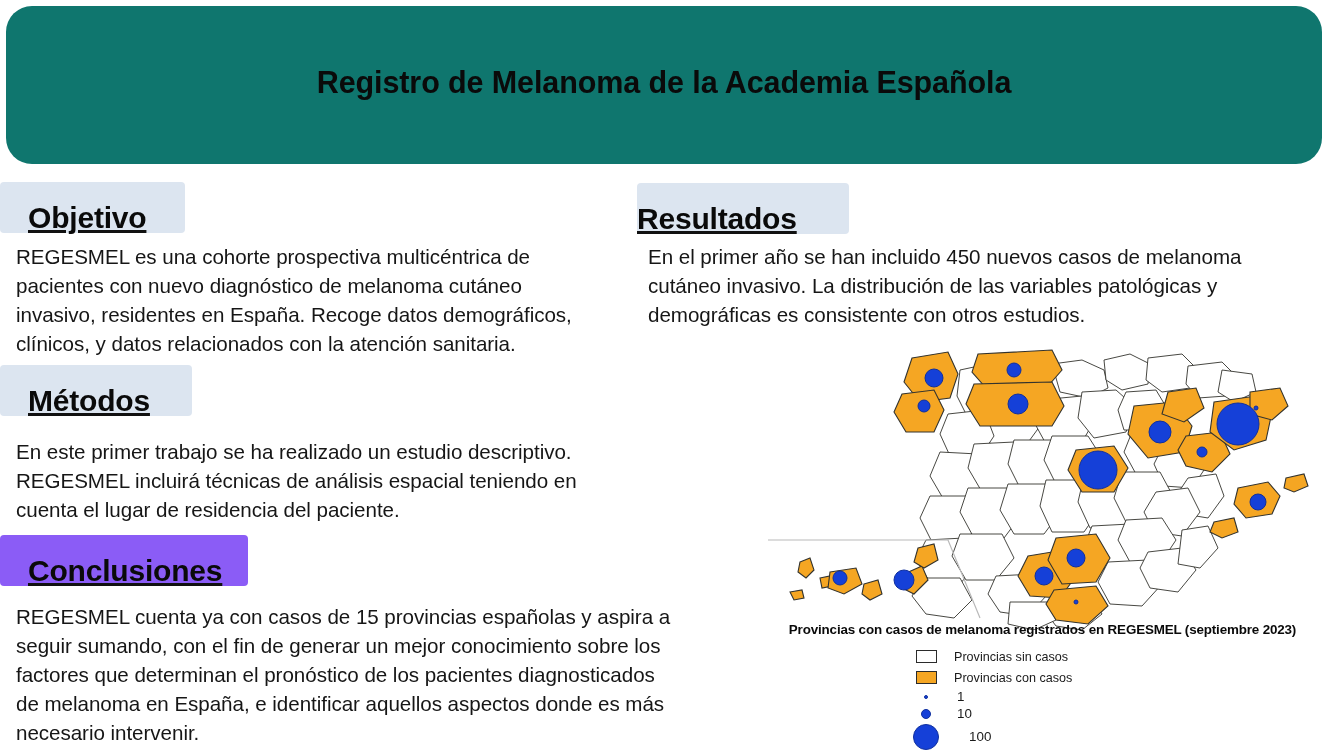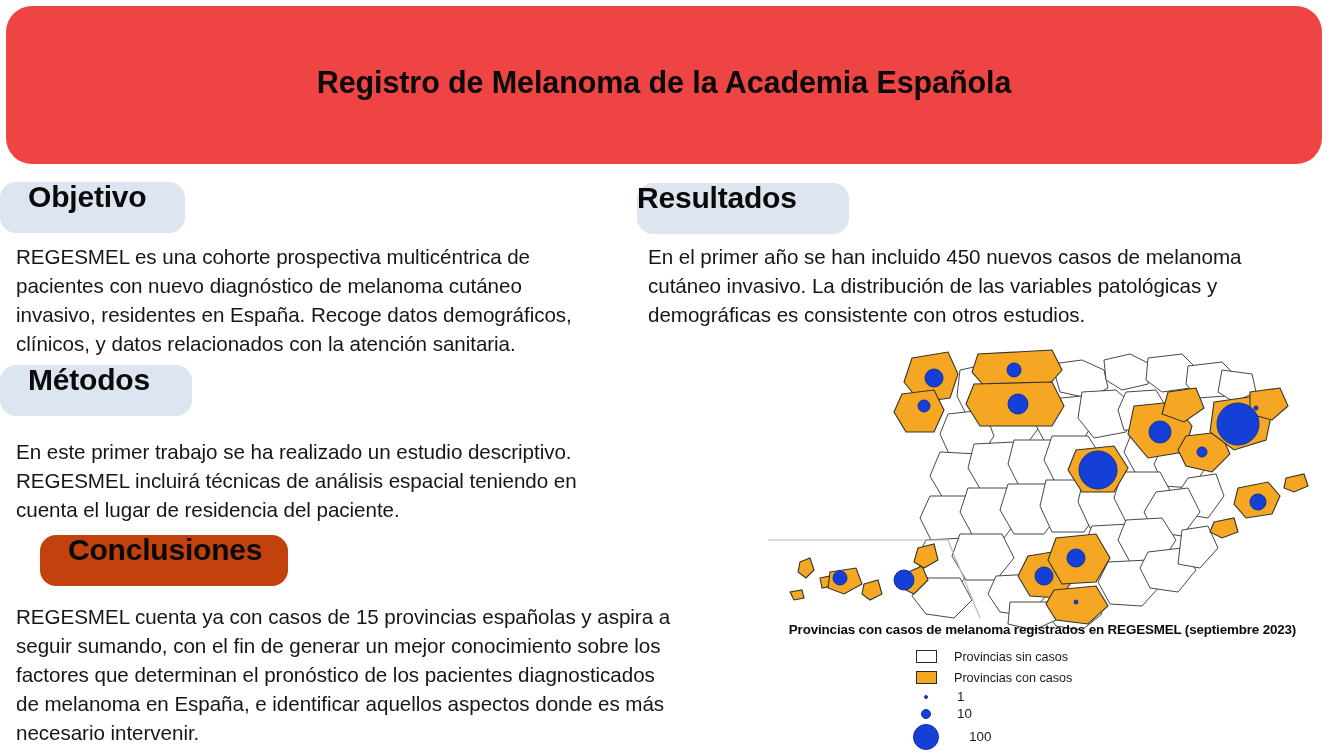--- a/index.html
+++ b/index.html
@@ -17,21 +17,21 @@
     color: #111111;
   }
 
   
   #title-banner {
     position: absolute;
     left: 6px;
     top: 6px;
     width: 1316px;
     height: 158px;
-    background: #ef4444;
+    background: #0f766e;
     border-radius: 26px;
     box-sizing: border-box;
     display: flex;
     flex-direction: column;
     align-items: center;
     justify-content: center;
     padding: 6px 40px 10px 40px;
   }
   .title-line {
     font-size: 30.5px;
@@ -43,33 +43,34 @@
     white-space: nowrap;
   }
   .title-line.small {
     font-size: 27.5px;
   }
 
   
   .section-badge {
     position: absolute;
     display: flex;
-    align-items: flex-start;
-    border-radius: 16px;
+    align-items: flex-end;
+    border-radius: 4px;
     box-sizing: border-box;
+    text-decoration: underline;
   }
   .section-badge span {
     font-size: 30px;
     font-weight: bold;
     color: #0a0a0a;
     letter-spacing: -0.2px;
     line-height: 1;
   }
   .badge-blue { background: #dce5f0; }
-  .badge-green { background: #c2410c; margin-left: 40px; }
+  .badge-green { background: #8b5cf6; }
 
   #badge-objetivo {
     left: 0px; top: 182px; width: 185px; height: 51px;
     padding-left: 28px;
   }
   #badge-metodos {
     left: 0px; top: 365px; width: 192px; height: 51px;
     padding-left: 28px;
   }
   #badge-conclusiones {

